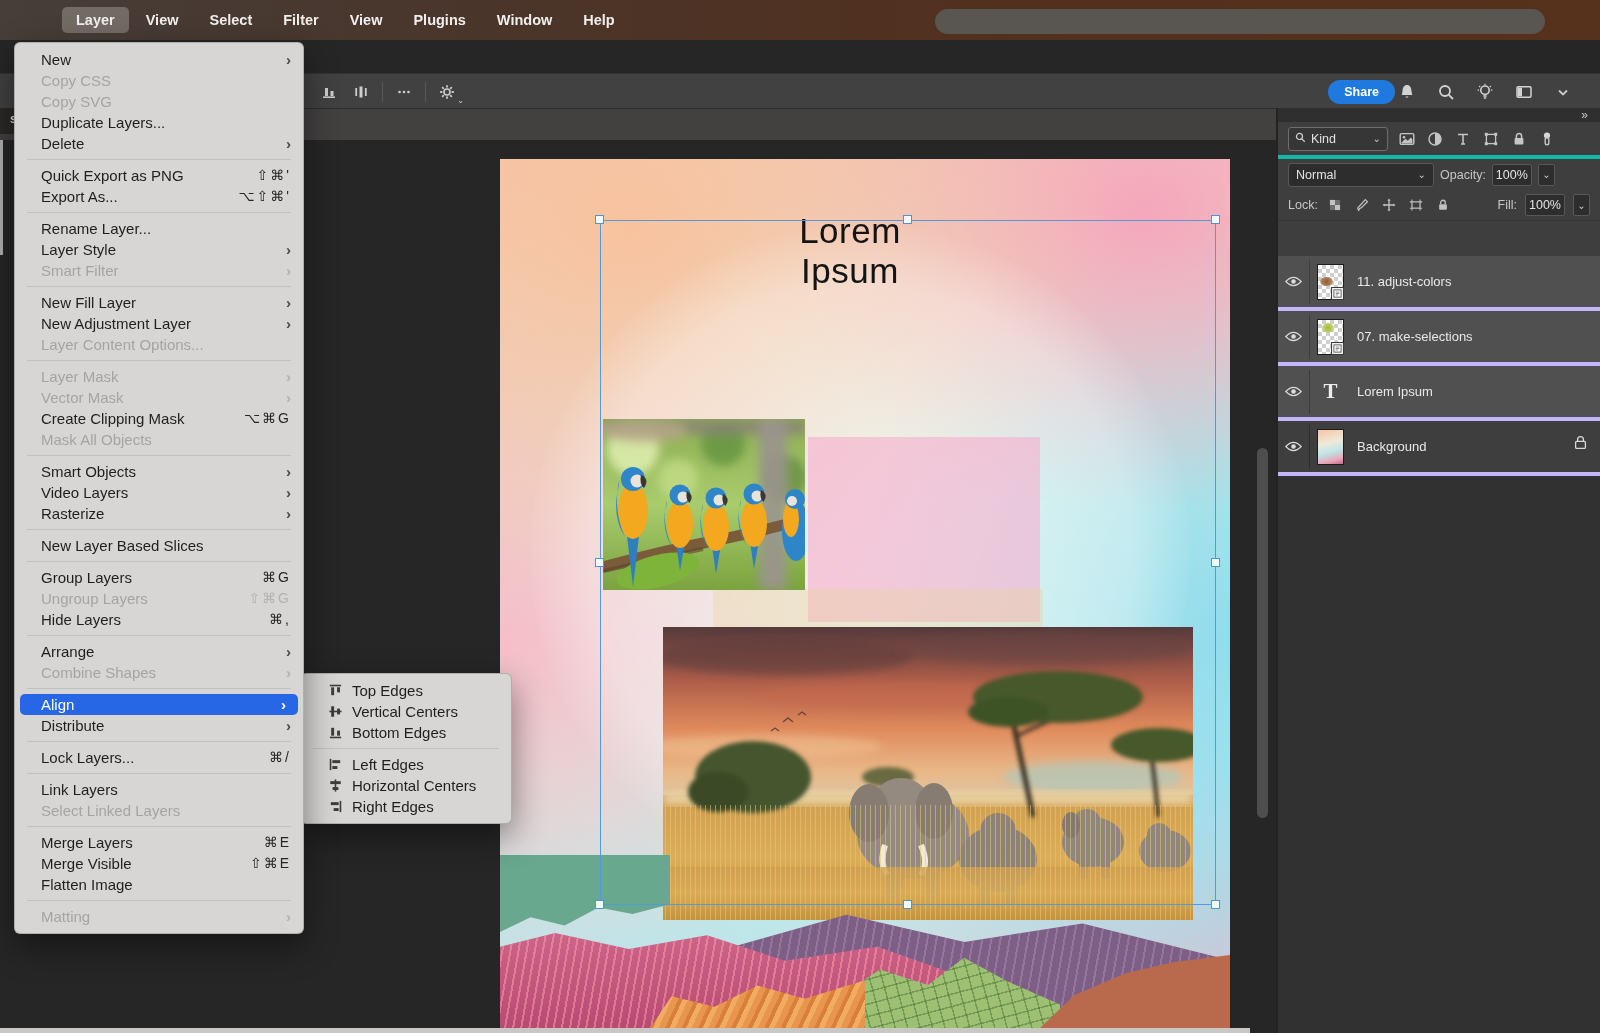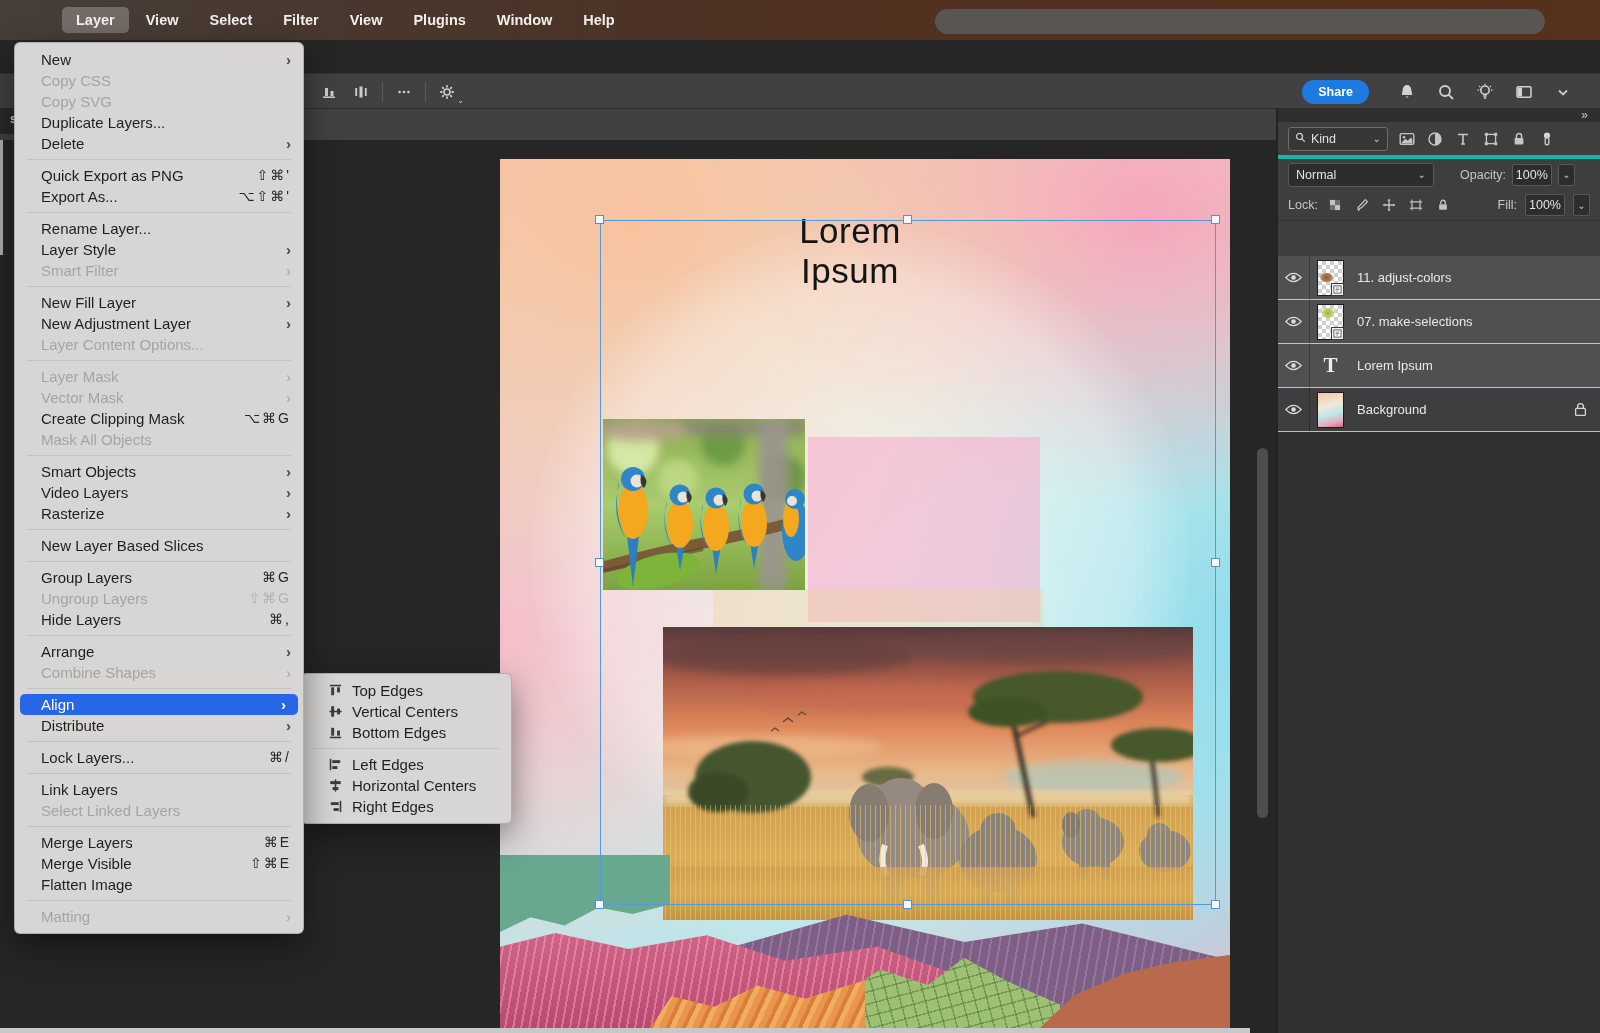--- a/index.html
+++ b/index.html
@@ -20,21 +20,21 @@
   .app-title { position:absolute; left:499px; top:8px; width:240px; text-align:center; color:#d2d2d2; font-size:14px; }
 
   
   .optionsrow { position:absolute; left:0; top:73px; width:1600px; height:35px; background:#414141; border-top:1px solid #343434; z-index:5; }
   .opt-left { position:absolute; left:318px; top:0; height:35px; display:flex; align-items:center; gap:10px; }
   .opt-icon { width:22px; height:22px; display:flex; align-items:center; justify-content:center; }
   .opt-icon svg { width:16px; height:16px; }
   .opt-divider { width:1px; height:20px; background:#585858; }
   .gear-wrap { position:relative; }
   .gear-chev { position:absolute; right:-6px; bottom:-2px; color:#cdcdcd; font-size:8px; }
-  .opt-right { position:absolute; right:28px; top:0; height:35px; display:flex; align-items:center; gap:29px; }
+  .opt-right { position:absolute; right:28px; top:0; height:35px; display:flex; align-items:center; gap:3px; }
   .share-btn { background:#1f7ae0; color:#fff; font-size:12.5px; font-weight:700; border:none;
     border-radius:13px; padding:5px 16px; }
   .tr-icon svg { width:18px; height:18px; display:block; }
 
   
   .tabrow { position:absolute; left:0; top:108px; width:1278px; height:32px; background:#434040; border-top:1px solid #2d2d2d; z-index:4; }
   .doc-tab { position:absolute; left:0; top:-5px; width:24px; height:30px; background:#2b2927;
     color:#dddcda; font-size:12px; font-weight:700; display:flex; align-items:center; justify-content:flex-end; padding-right:4px; }
   .left-sliver { position:absolute; left:0; top:95px; width:3px; height:160px; background:#b2b0ae; z-index:3; }
 
@@ -147,21 +147,21 @@
     color:#e2e2e2; font-size:12.5px; display:flex; align-items:center; justify-content:center; }
   .chev-box { width:17px; height:22px; background:#2d2d2d; border:1px solid #585858; border-radius:2px;
     display:flex; align-items:center; justify-content:center; }
 
   .lock-row { height:31px; display:flex; align-items:center; padding:0 10px; gap:8px; border-bottom:1px solid #343434; }
   .l-icon { width:18px; height:18px; display:flex; align-items:center; justify-content:center; }
   .l-icon svg { width:14px; height:14px; }
   .lock-row .spacer { flex:1; }
 
   .layers-list { position:absolute; left:0; top:148px; width:322px; bottom:0; background:#313131; }
-  .layer-row { height:44px; display:flex; align-items:center; border-bottom:1px solid #c4b5fd; background:#3e3e3e; position:relative; }
+  .layer-row { height:55px; display:flex; align-items:center; border-bottom:4px solid #c4b5fd; background:#3e3e3e; position:relative; }
   .layer-row.selected { background:#505050; }
   .eye-cell { width:32px; height:44px; display:flex; align-items:center; justify-content:center; border-right:1px solid rgba(0,0,0,.25); }
   .eye-cell svg { width:17px; height:11px; }
   .thumb { width:27px; height:36px; margin-left:7px; position:relative; border:1px solid #1d1d1d; flex:0 0 auto; }
   .thumb.checker { background-color:#fff;
     background-image:linear-gradient(45deg,#cfcfcf 26%,transparent 26%,transparent 74%,#cfcfcf 74%),
                      linear-gradient(45deg,#cfcfcf 26%,transparent 26%,transparent 74%,#cfcfcf 74%);
     background-size:8px 8px; background-position:0 0,4px 4px; }
   .thumb .blob1 { position:absolute; left:2px; top:12px; width:13px; height:9px; border-radius:50%;
     background:radial-gradient(circle,#8a5a3a 0%,#b98a62 70%, transparent 100%); }
@@ -729,21 +729,21 @@
           </span>
         </span>
     </div>
 
     <div class="blend-row">
       <div class="blend-box">
         <span>Normal</span>
         <span class="grow"></span>
         <span class="box-chev">⌄</span>
       </div>
-      <span class="p-label" style="margin-left:20px;">Opacity:</span>
+      <span class="p-label" style="margin-left:0;">Opacity:</span>
       <div class="val-box">100%</div>
       <div class="chev-box">
           <span class="box-chev">⌄</span>
         </div>
     </div>
 
     <div class="lock-row">
       <span class="p-label">Lock:</span>
       <span id="lock-icons" style="display:flex;gap:9px;align-items:center;">
           <span class="l-icon">

